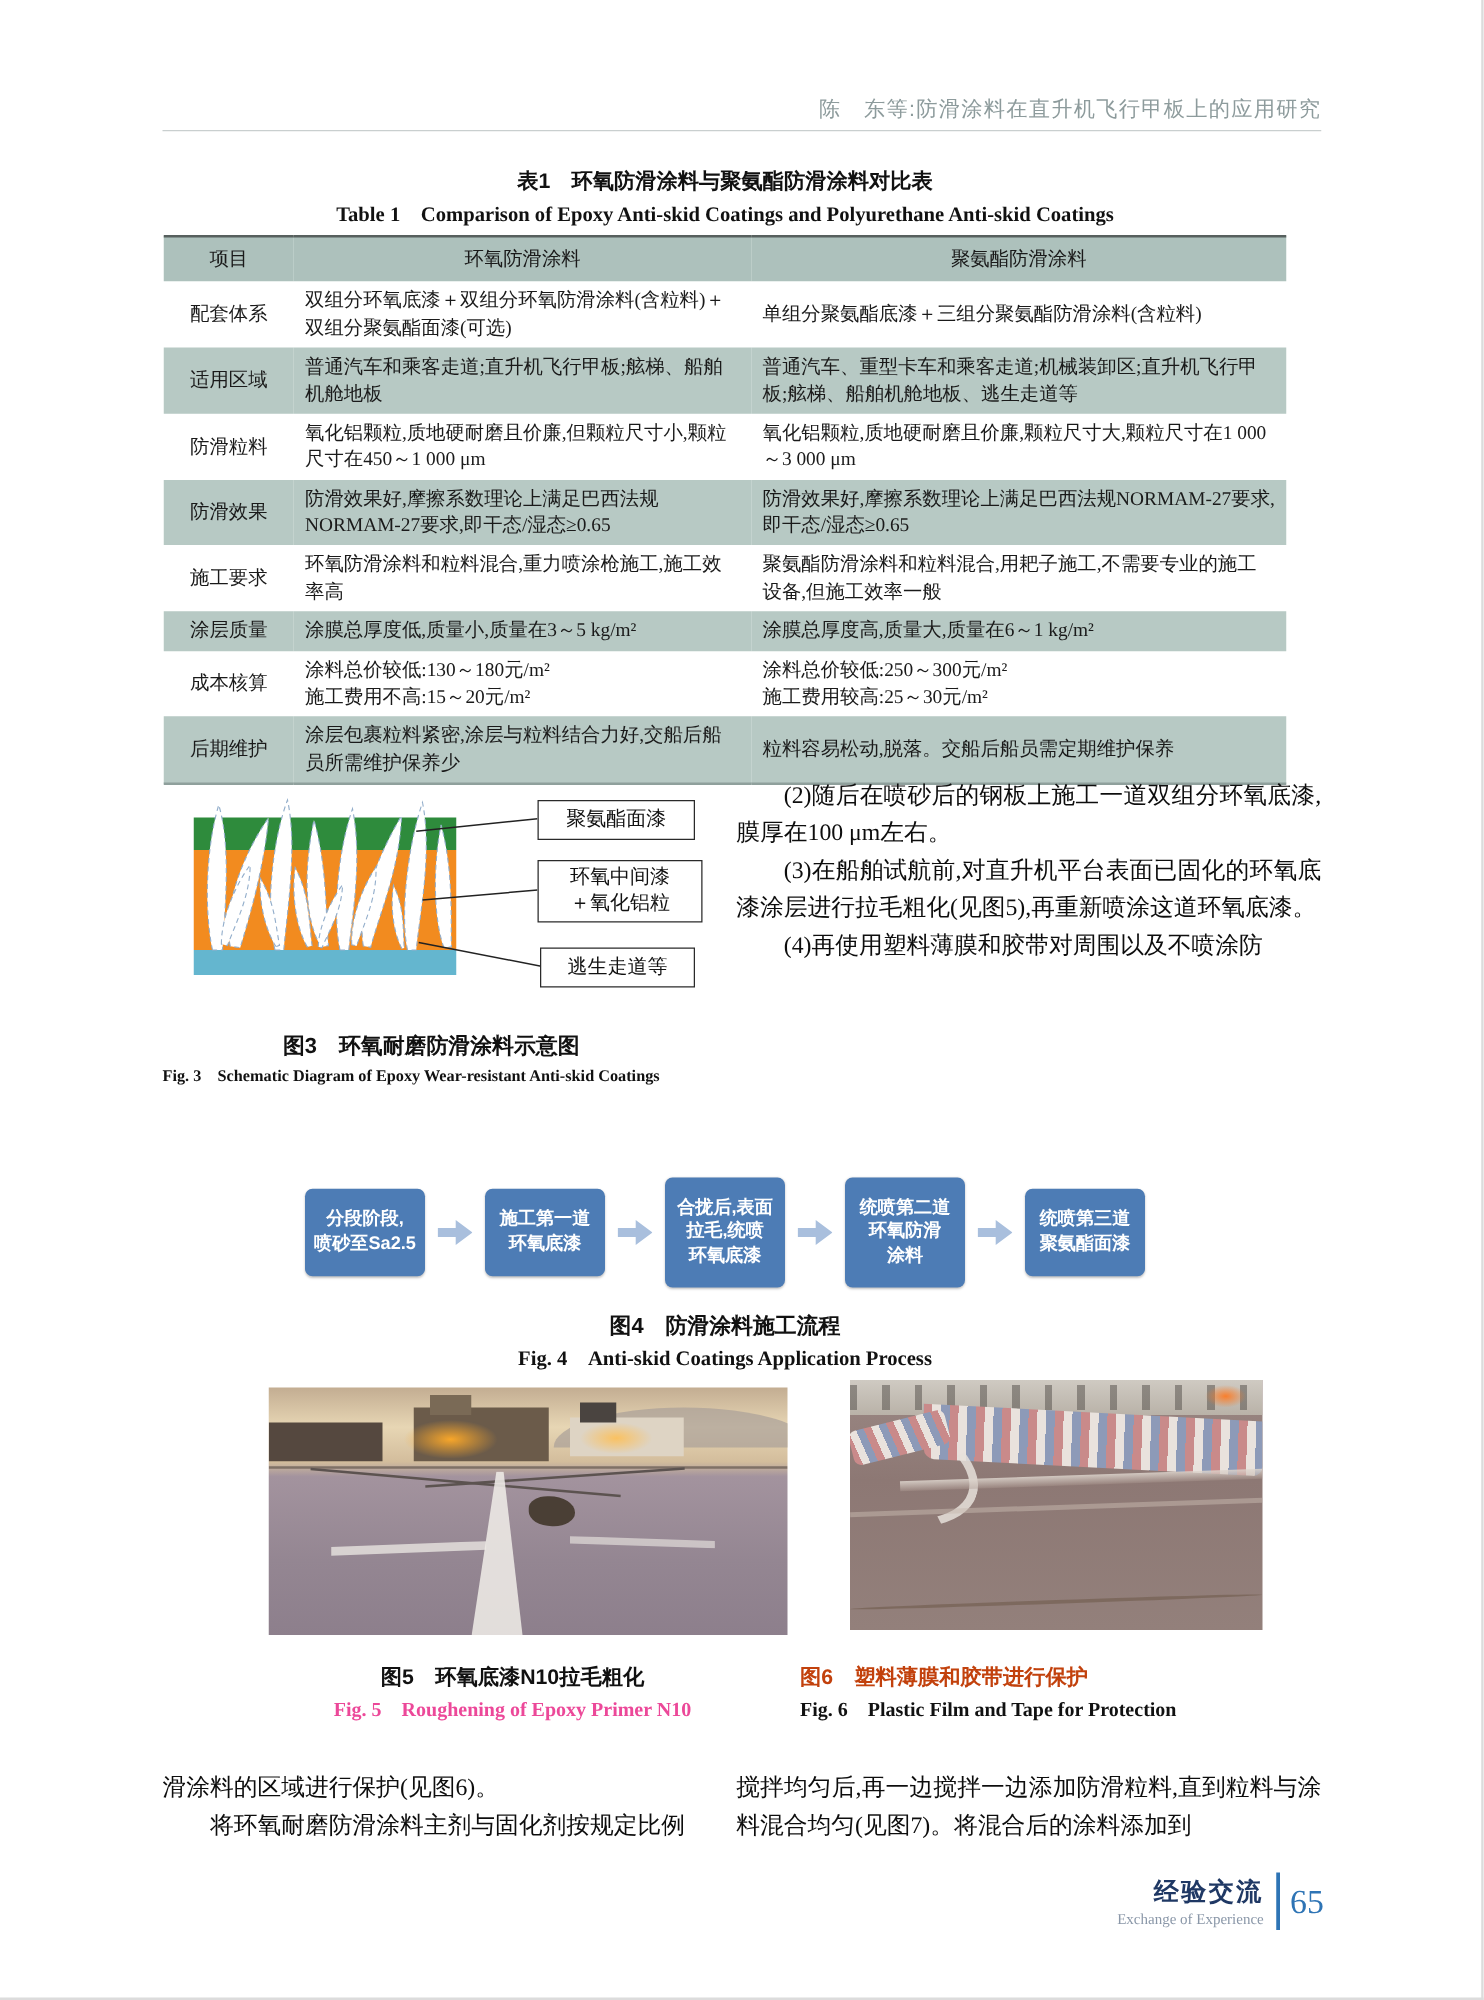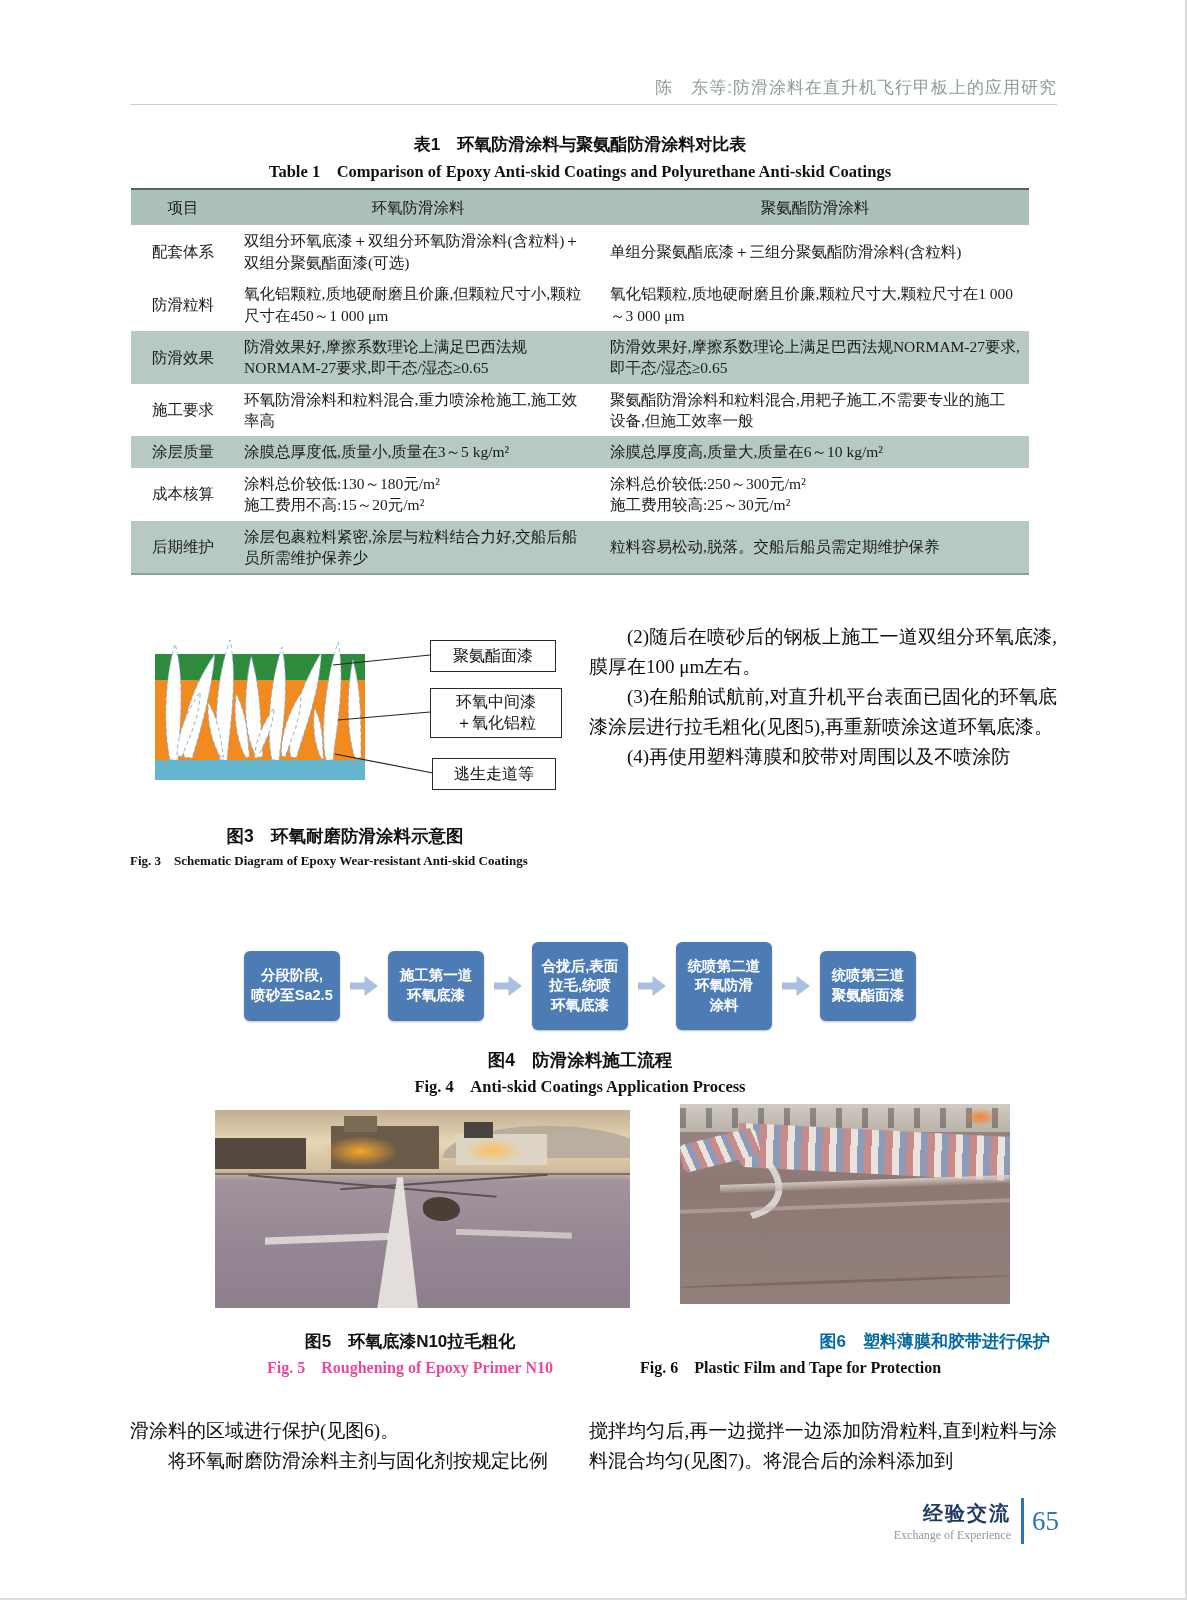--- a/index.html
+++ b/index.html
@@ -118,22 +118,22 @@
     background:linear-gradient(rgba(222,214,206,.85), rgba(170,150,142,.4)); transform:rotate(-2deg); }
   .p6-seam2 { position:absolute; left:0; top:50%; width:100%; height:4px;
     background:rgba(200,185,176,.5); transform:rotate(-2deg); }
   .p6-edge { position:absolute; left:0; top:88%; width:100%; height:3px;
     background:rgba(120,100,88,.8); border-radius:50%; transform:rotate(-2deg); }
 
   .fig5-cap-zh { position:absolute; top:1330px; left:150px; width:520px; text-align:center;
     font-family:"Liberation Sans", sans-serif; font-weight:bold; font-size:17px; color:#111; }
   .fig5-cap-en { position:absolute; top:1358px; left:150px; width:520px; text-align:center;
     font-weight:bold; font-size:16px; color:#ec4899; }
-  .fig6-cap-zh { position:absolute; top:1330px; left:640px; width:410px; text-align:right;
-    font-family:"Liberation Sans", sans-serif; font-weight:bold; font-size:17px; color:#0369a1; }
+  .fig6-cap-zh { position:absolute; top:1330px; left:640px; width:410px; text-align:left;
+    font-family:"Liberation Sans", sans-serif; font-weight:bold; font-size:17px; color:#c2410c; }
   .fig6-cap-en { position:absolute; top:1358px; left:640px; width:410px; text-align:left;
     font-weight:bold; font-size:16px; color:#111; }
 
   
   .bottom-left { position:absolute; left:130px; top:1416px; width:450px;
     font-size:19px; line-height:1.6; color:#0d0d0d; text-align:justify; }
   .bottom-left .indent { text-indent:2em; }
   .bottom-right { position:absolute; left:589px; top:1416px; width:468px;
     font-size:19px; line-height:1.6; color:#0d0d0d; text-align:justify; }
 
@@ -162,39 +162,44 @@
         <tr class="hdr">
       <td class="item">项目</td>
       <td class="c2">环氧防滑涂料</td>
       <td class="c3">聚氨酯防滑涂料</td>
     </tr>
     <tr>
       <td class="item">配套体系</td>
       <td class="c2">双组分环氧底漆＋双组分环氧防滑涂料(含粒料)＋双组分聚氨酯面漆(可选)</td>
       <td class="c3">单组分聚氨酯底漆＋三组分聚氨酯防滑涂料(含粒料)</td>
     </tr>
+    <tr class="sage">
+      <td class="item">适用区域</td>
+      <td class="c2">普通汽车和乘客走道;直升机飞行甲板;舷梯、船舶机舱地板</td>
+      <td class="c3">普通汽车、重型卡车和乘客走道;机械装卸区;直升机飞行甲板;舷梯、船舶机舱地板、逃生走道等</td>
+    </tr>
     <tr>
       <td class="item">防滑粒料</td>
       <td class="c2">氧化铝颗粒,质地硬耐磨且价廉,但颗粒尺寸小,颗粒尺寸在450～1 000 μm</td>
       <td class="c3">氧化铝颗粒,质地硬耐磨且价廉,颗粒尺寸大,颗粒尺寸在1 000～3 000 μm</td>
     </tr>
     <tr class="sage">
       <td class="item">防滑效果</td>
       <td class="c2">防滑效果好,摩擦系数理论上满足巴西法规NORMAM-27要求,即干态/湿态≥0.65</td>
       <td class="c3">防滑效果好,摩擦系数理论上满足巴西法规NORMAM-27要求,即干态/湿态≥0.65</td>
     </tr>
     <tr>
       <td class="item">施工要求</td>
       <td class="c2">环氧防滑涂料和粒料混合,重力喷涂枪施工,施工效率高</td>
       <td class="c3">聚氨酯防滑涂料和粒料混合,用耙子施工,不需要专业的施工设备,但施工效率一般</td>
     </tr>
     <tr class="sage">
       <td class="item">涂层质量</td>
       <td class="c2">涂膜总厚度低,质量小,质量在3～5 kg/m²</td>
-      <td class="c3">涂膜总厚度高,质量大,质量在6～10 kg/m²</td>
+      <td class="c3">涂膜总厚度高,质量大,质量在6～1 kg/m²</td>
     </tr>
     <tr>
       <td class="item">成本核算</td>
       <td class="c2 pre">涂料总价较低:130～180元/m²
 施工费用不高:15～20元/m²</td>
       <td class="c3 pre">涂料总价较低:250～300元/m²
 施工费用较高:25～30元/m²</td>
     </tr>
     <tr class="sage">
       <td class="item">后期维护</td>

